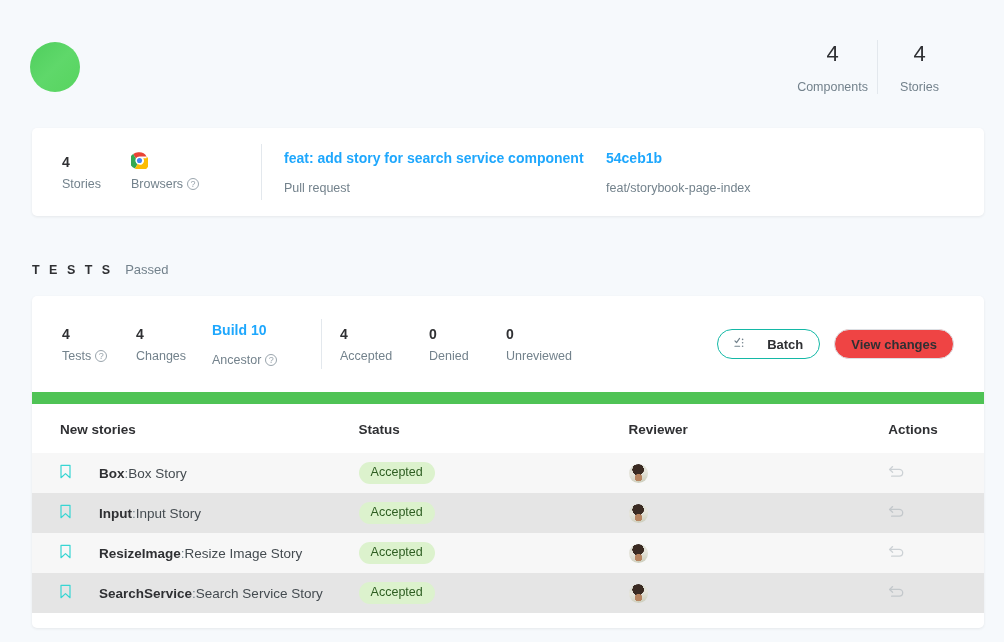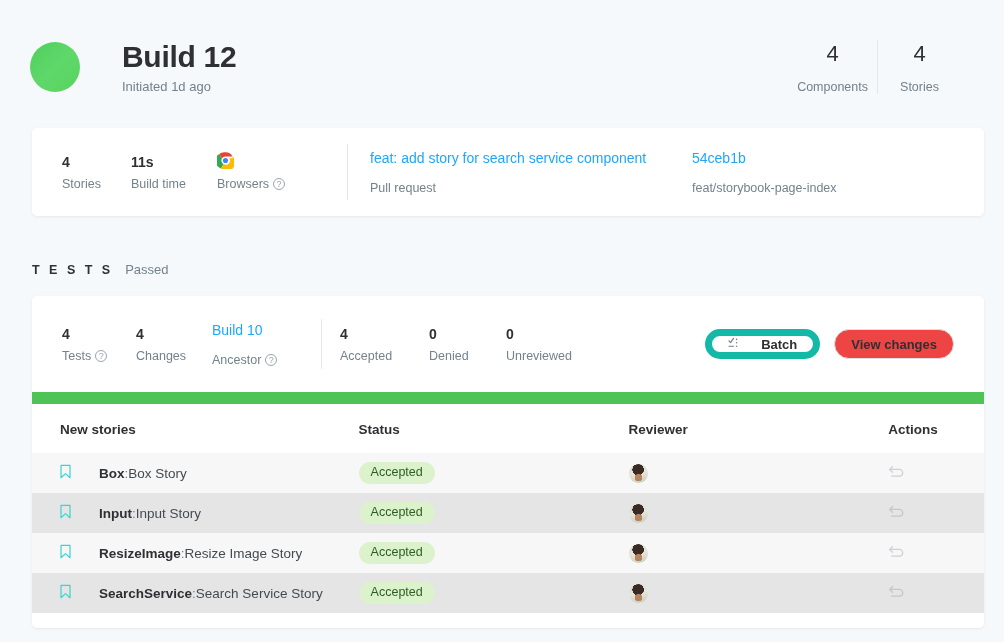--- a/index.html
+++ b/index.html
@@ -73,21 +73,21 @@
     display: flex; align-items: center; gap: 4px;
   }
   .info-card .stat-stories { width: 69px; }
   .info-card .stat-buildtime { width: 86px; }
   .info-card .stat-browsers { width: 120px; }
   .browser-icons { height: 19px; display: flex; align-items: center; }
 
   .vdiv { width: 1px; background: #e3e8ed; height: 56px; margin: 0 22px 0 10px; }
 
   .link-stat .val-link {
-    font-size: 14px; font-weight: normal; color: #1ea7fd; line-height: 1.3;
+    font-size: 14px; font-weight: bold; color: #1ea7fd; line-height: 1.3;
     text-decoration: none; cursor: pointer;
   }
   .link-stat .cap { font-size: 12.5px; color: #73828c; margin-top: 14px; }
   .pr-block { width: 322px; }
 
   
   .help-icon {
     width: 12px; height: 12px; border-radius: 50%;
     border: 1px solid #9aa5ad; color: #9aa5ad;
     font-size: 9px; line-height: 10px; text-align: center;
@@ -127,21 +127,21 @@
   .val-denied   { color: #d43900; }
   .val-unreviewed { color: #a15c07; }
 
   .tests-actions { margin-left: auto; display: flex; align-items: center; gap: 14px; }
   .btn {
     border-radius: 16px; font-size: 13px; font-weight: bold;
     height: 30px; display: inline-flex; align-items: center; justify-content: center;
     cursor: pointer; padding: 0 16px; white-space: nowrap;
   }
   .btn-batch {
-    background: #ffffff; border: 7px solid #14b8a6; color: #2f3033;
+    background: #ffffff; border: 1px solid #14b8a6; color: #2f3033;
     gap: 20px; min-width: 82px;
   }
   .btn-view { background: #ef4444; border: 1px solid #dcdfe3; color: #2f3033; min-width: 108px; }
 
   .progress-bar { height: 12px; background: #4fc355; width: 100%; }
 
   
   .tbl { width: 100%; border-collapse: collapse; table-layout: fixed; }
   .tbl th {
     text-align: left; font-size: 13.5px; font-weight: bold; color: #2f3033;
@@ -179,47 +179,39 @@
 
   .undo-btn { opacity: 0.45; cursor: pointer; display: inline-flex; }
 </style>
 </head>
 <body>
 
 <div class="page">
 
   <div class="build-header">
     <div class="build-avatar"></div>
-    <div class="build-title-block">
-      <div class="build-title">Build 12</div>
-      <div class="build-subtitle">Initiated 1d ago</div>
-    </div>
     <div class="header-stats">
       <div class="header-stat">
         <div class="num">4</div>
         <div class="lbl">Components</div>
       </div>
       <div class="header-stat">
         <div class="num">4</div>
         <div class="lbl">Stories</div>
       </div>
     </div>
   </div>
 
   <div class="card info-card">
 
     <div class="stat stat-stories">
       <div class="val">4</div>
       <div class="cap">Stories</div>
     </div>
 
-    <div class="stat stat-buildtime">
-      <div class="val">11s</div>
-      <div class="cap">Build time</div>
-    </div>
 
     <div class="stat stat-browsers">
       <div class="val browser-icons">
         <span>
           <svg width="17" height="17" viewBox="0 0 48 48">
             <circle cx="24" cy="24" r="23" fill="#ffffff"></circle>
             <path d="M24 1a23 23 0 0 1 19.9 11.5H24a11.5 11.5 0 0 0-10.2 6.2L6.1 5.9A22.9 22.9 0 0 1 24 1z" fill="#ea4335"></path>
             <path d="M6.1 5.9l7.7 12.8A11.5 11.5 0 0 0 19 34.2l-7.6 12.4A23 23 0 0 1 6.1 5.9z" fill="#34a853"></path>
             <path d="M43.9 12.5A23 23 0 0 1 11.4 46.6L19 34.2a11.5 11.5 0 0 0 16.3-15.1c-.3-.6-.7-1.2-1.1-1.7h9.7z" fill="#fbbc05"></path>
             <circle cx="24" cy="24" r="10.2" fill="#ffffff"></circle>

